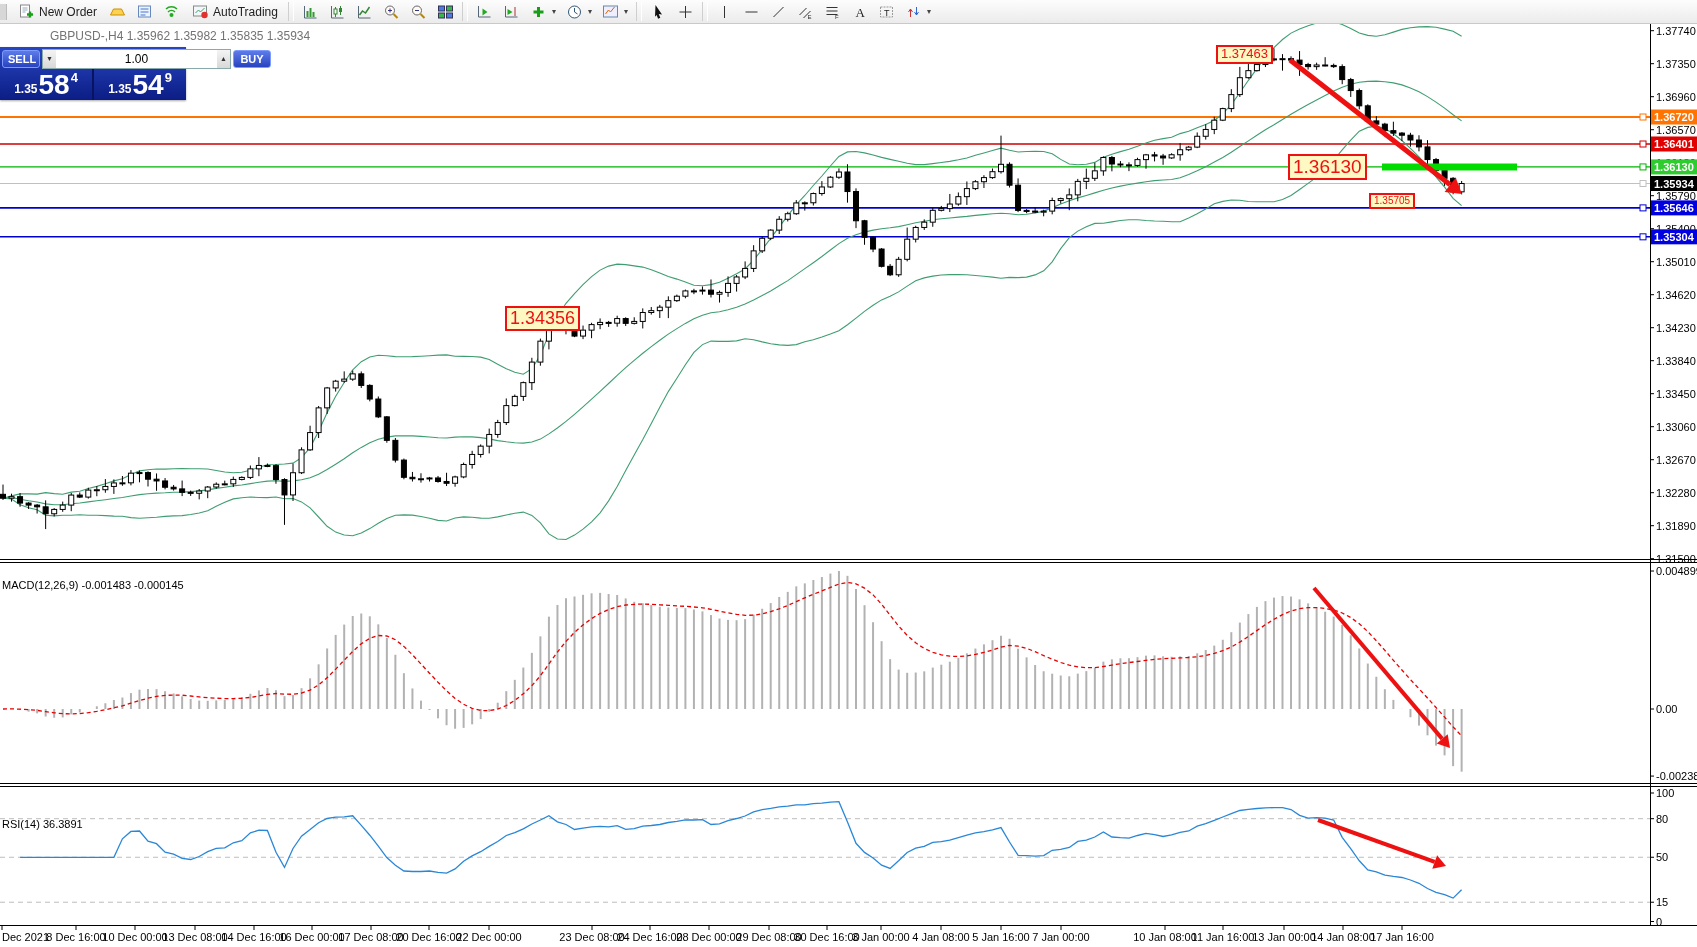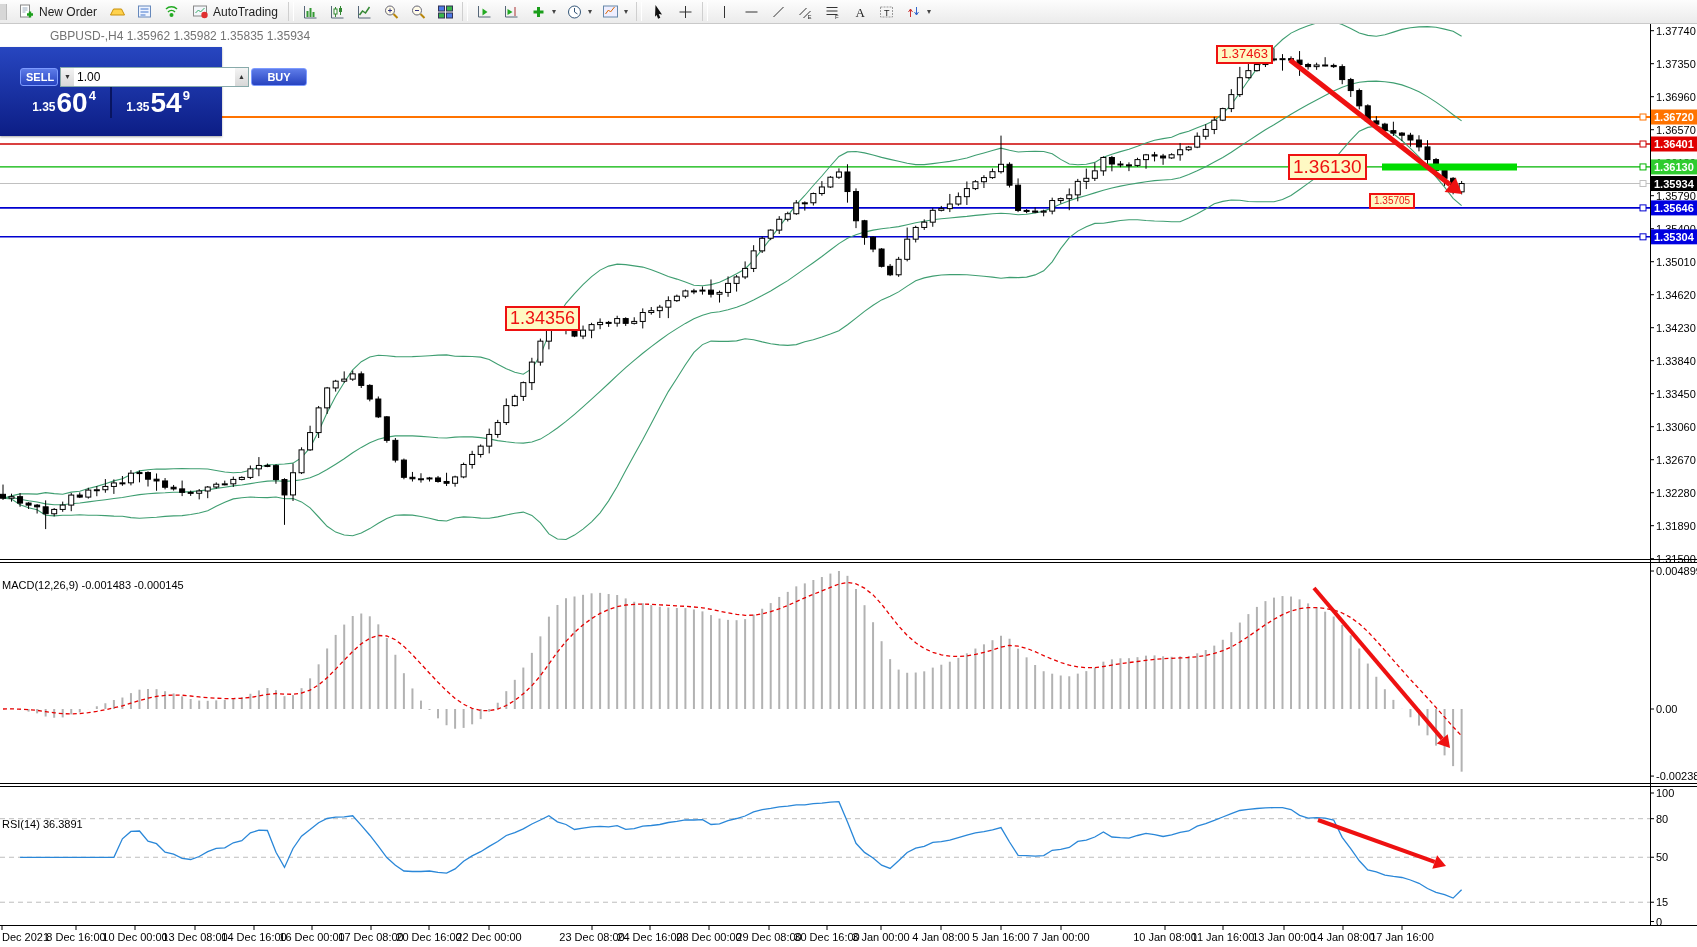--- a/index.html
+++ b/index.html
@@ -16,27 +16,27 @@
   .tf-btn{font:11px "Liberation Sans",sans-serif;color:#222;background:transparent;border:1px solid transparent;height:21px;padding:0 8px;cursor:default;}
   .tf-btn.active{background:#fcfcf2;border:1px solid #9b9b8b;}
   #tb-right{position:absolute;right:62px;top:0;height:23px;display:flex;align-items:center;gap:14px;}
   .badge{position:absolute;right:-7px;top:-5px;min-width:13px;height:13px;border-radius:8px;background:#e8472b;color:#fff;font:bold 9px "Liberation Sans",sans-serif;text-align:center;line-height:13px;padding:0 2px;}
   
   #cv{position:absolute;left:0;top:0;z-index:1;}
   #cv text{font-family:"Liberation Sans",sans-serif;}
   #chart-title{position:absolute;left:6px;top:29px;font:12px "Liberation Sans",sans-serif;color:#737373;z-index:10;margin-left:44px;}
   .ind-label{position:absolute;left:2px;font:11px "Liberation Sans",sans-serif;color:#000;z-index:10;}
   
-  #trade-panel{position:absolute;left:0px;top:47px;width:186px;height:53px;background:linear-gradient(#2746c0,#0c1d85);z-index:20;padding:18px;box-shadow:0 1px 2px rgba(0,0,0,.35);}
+  #trade-panel{position:absolute;left:0px;top:47px;width:186px;height:53px;background:linear-gradient(#2746c0,#0c1d85);z-index:20;padding:0;box-shadow:0 1px 2px rgba(0,0,0,.35);}
   .tp-top{display:flex;align-items:center;height:21px;padding:1px 2px 0 2px;gap:2px;}
   .tp-sell,.tp-buy{flex:0 0 auto;height:18px;border:1px solid #7d9bff;border-radius:3px;background:linear-gradient(#5e7ce8,#2743c0);color:#fff;font:bold 11px "Liberation Sans",sans-serif;padding:0 5px;cursor:pointer;}
-  .tp-sell{width:38px;}  .tp-buy{width:56px;}
+  .tp-sell{width:38px;}  .tp-buy{width:38px;}
   .tp-spin{flex:1;display:flex;align-items:stretch;height:18px;background:#fff;border:1px solid #8aa;}
   .spin-btn{width:13px;border:none;background:linear-gradient(#f4f4f4,#d8d8d8);font-size:7px;color:#333;padding:0;cursor:pointer;}
-  .tp-vol{flex:1;border:none;outline:none;text-align:left;font:12px "Liberation Sans",sans-serif;padding:0 3px;min-width:0;}
+  .tp-vol{flex:1;border:none;outline:none;text-align:center;font:12px "Liberation Sans",sans-serif;padding:0 3px;min-width:0;}
   .tp-prices{display:flex;height:31px;text-align:center;}
   .tp-price{flex:1;display:flex;align-items:flex-end;justify-content:center;color:#fff;padding-bottom:2px;cursor:pointer;}
   .tp-price .small{font:bold 12px "Liberation Sans",sans-serif;margin-bottom:2px;}
   .tp-price .big{font:bold 28px "Liberation Sans",sans-serif;line-height:26px;margin:0 1px;}
   .tp-price .sup{font:bold 13px "Liberation Sans",sans-serif;align-self:flex-start;margin-top:1px;}
   .tp-div{width:2px;background:#081460;}
   
   .ann{position:absolute;background:#fef9c3;border:2px solid #ee1111;color:#ee1111;padding:0 3px;line-height:1.15;z-index:15;white-space:nowrap;}
 </style>
 </head>
@@ -923,21 +923,21 @@
       <div class="tp-spin">
         <button class="spin-btn"><span>▼</span></button>
         <input class="tp-vol" value="1.00" style="">
         <button class="spin-btn"><span>▲</span></button>
       </div>
       <button class="tp-buy">BUY</button>
     </div>
     <div class="tp-prices">
       <div class="tp-price">
         <span class="small">1.35</span>
-          <span class="big">60</span>
+          <span class="big">58</span>
           <span class="sup">4</span>
       </div>
       <div class="tp-div"></div>
       <div class="tp-price">
         <span class="small">1.35</span>
           <span class="big">54</span>
           <span class="sup">9</span>
       </div>
     </div>
   </div>

